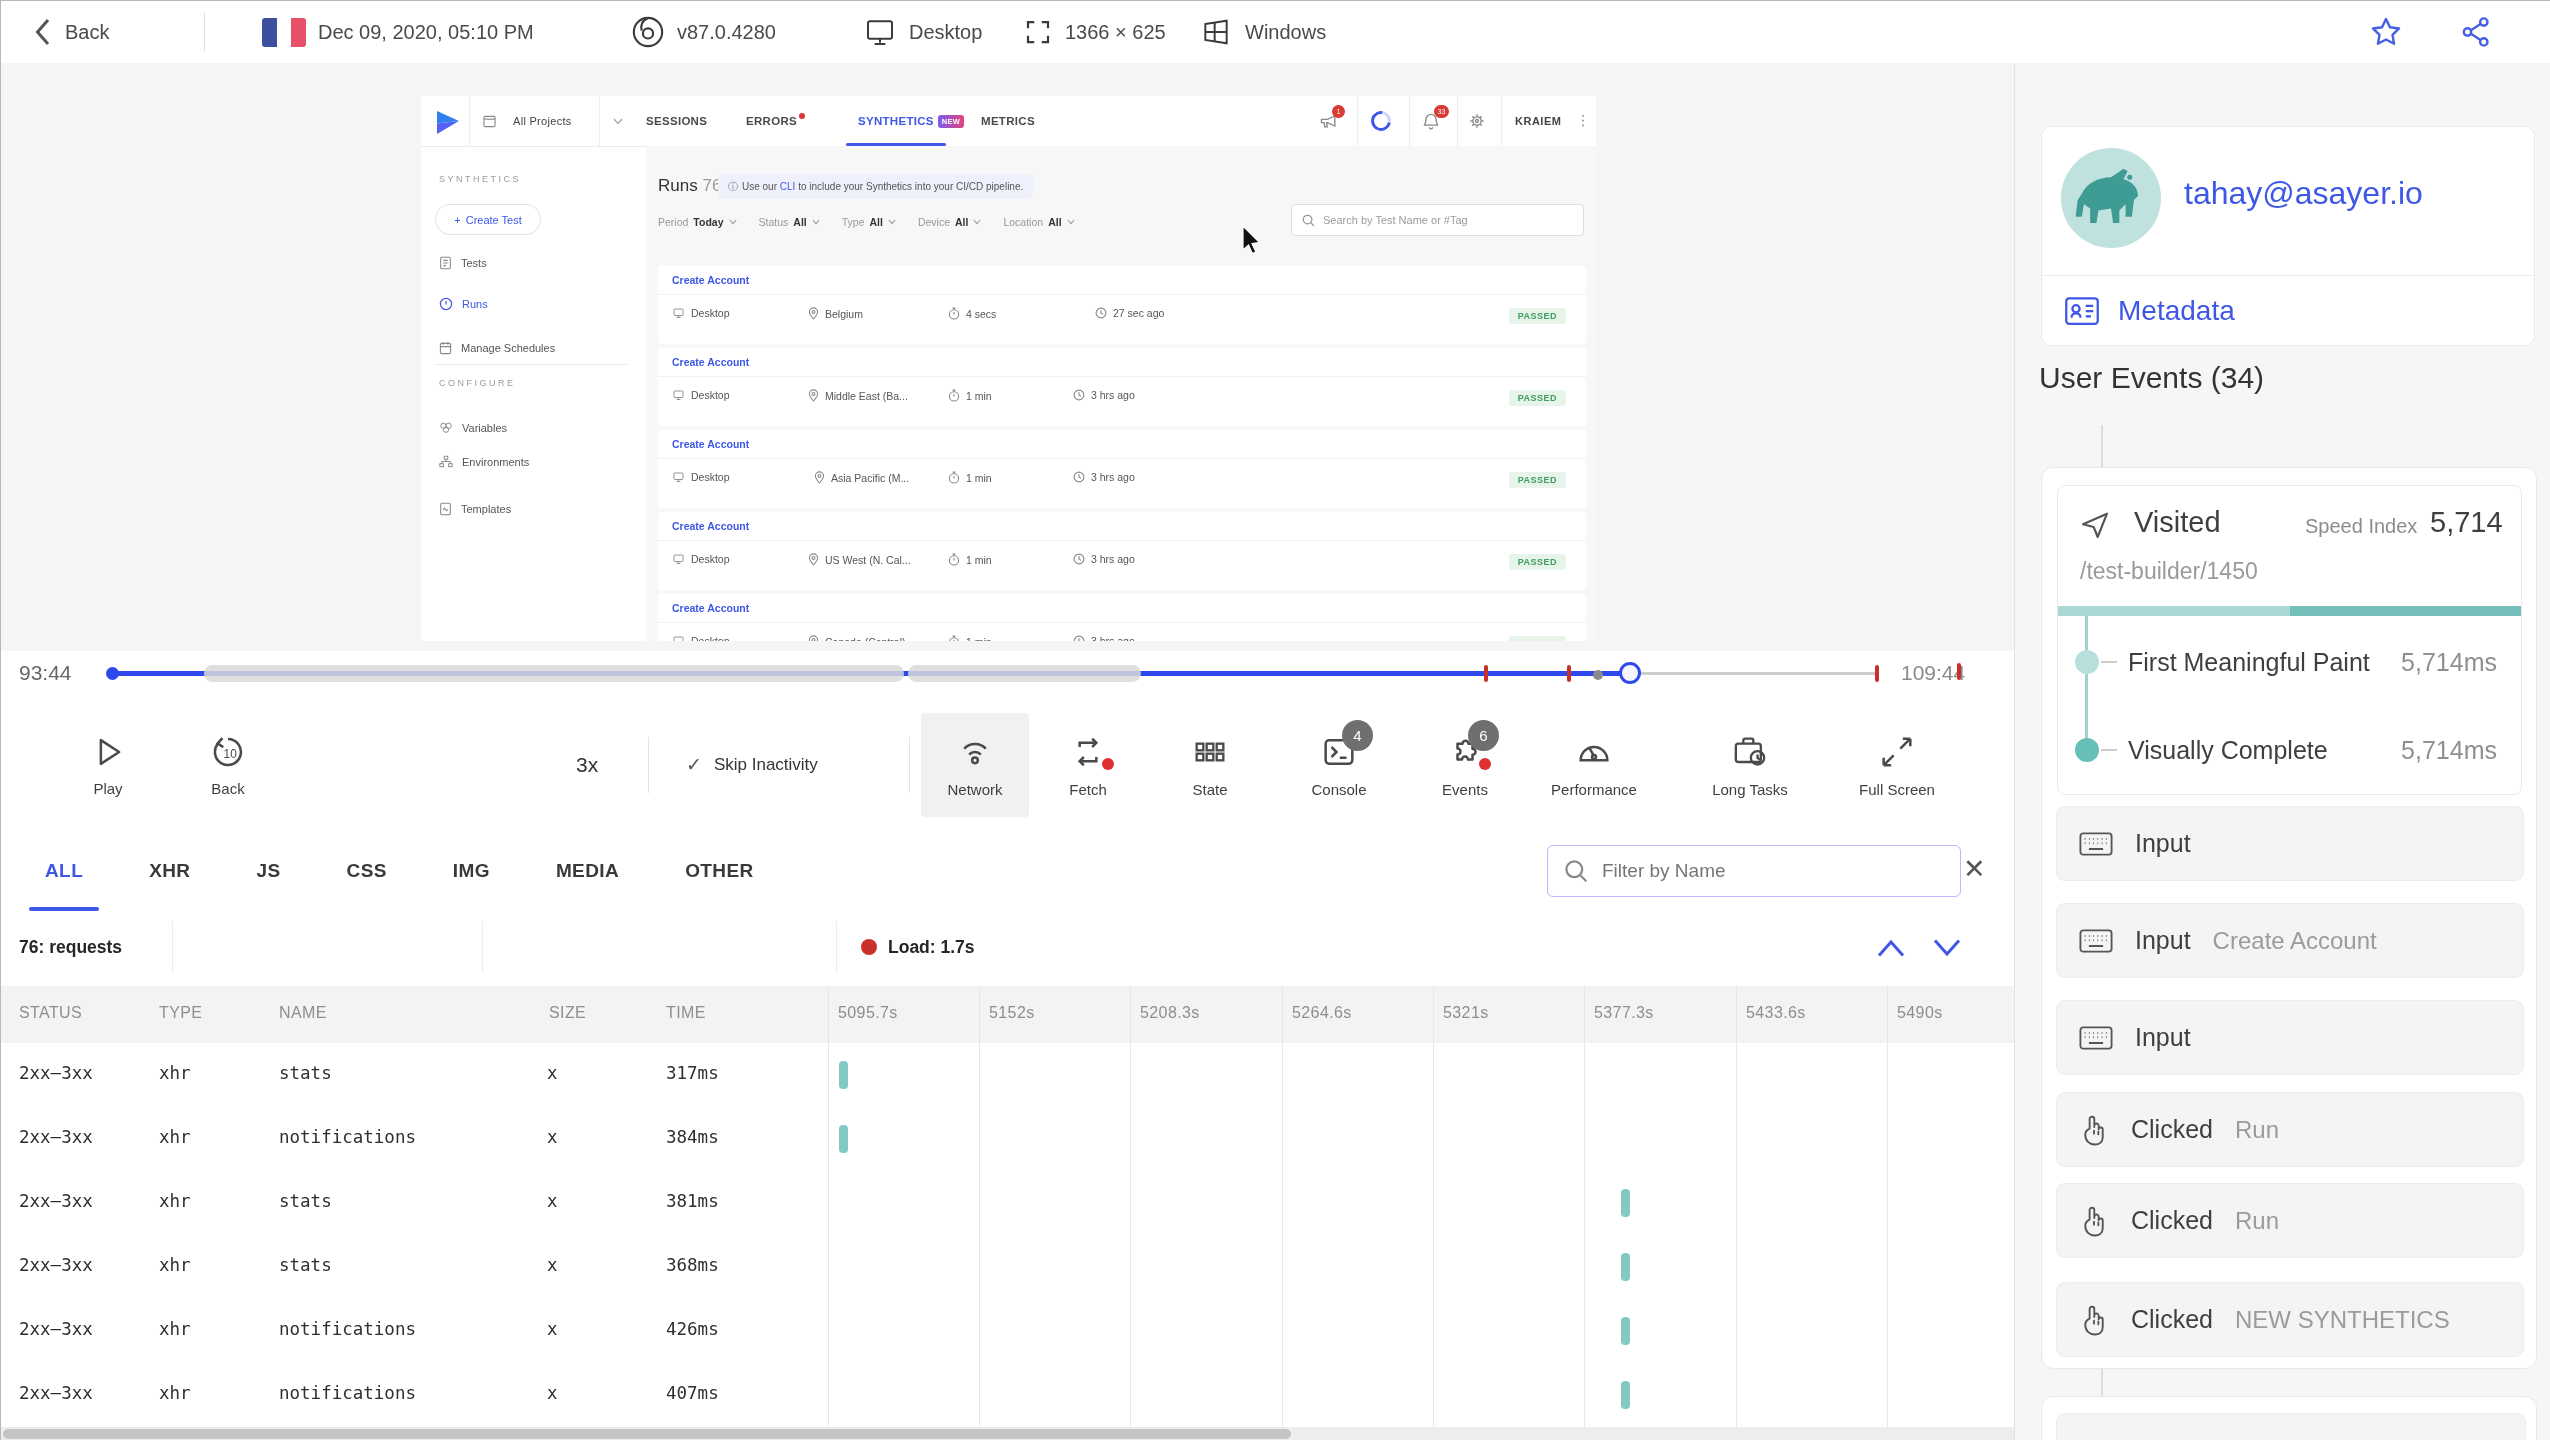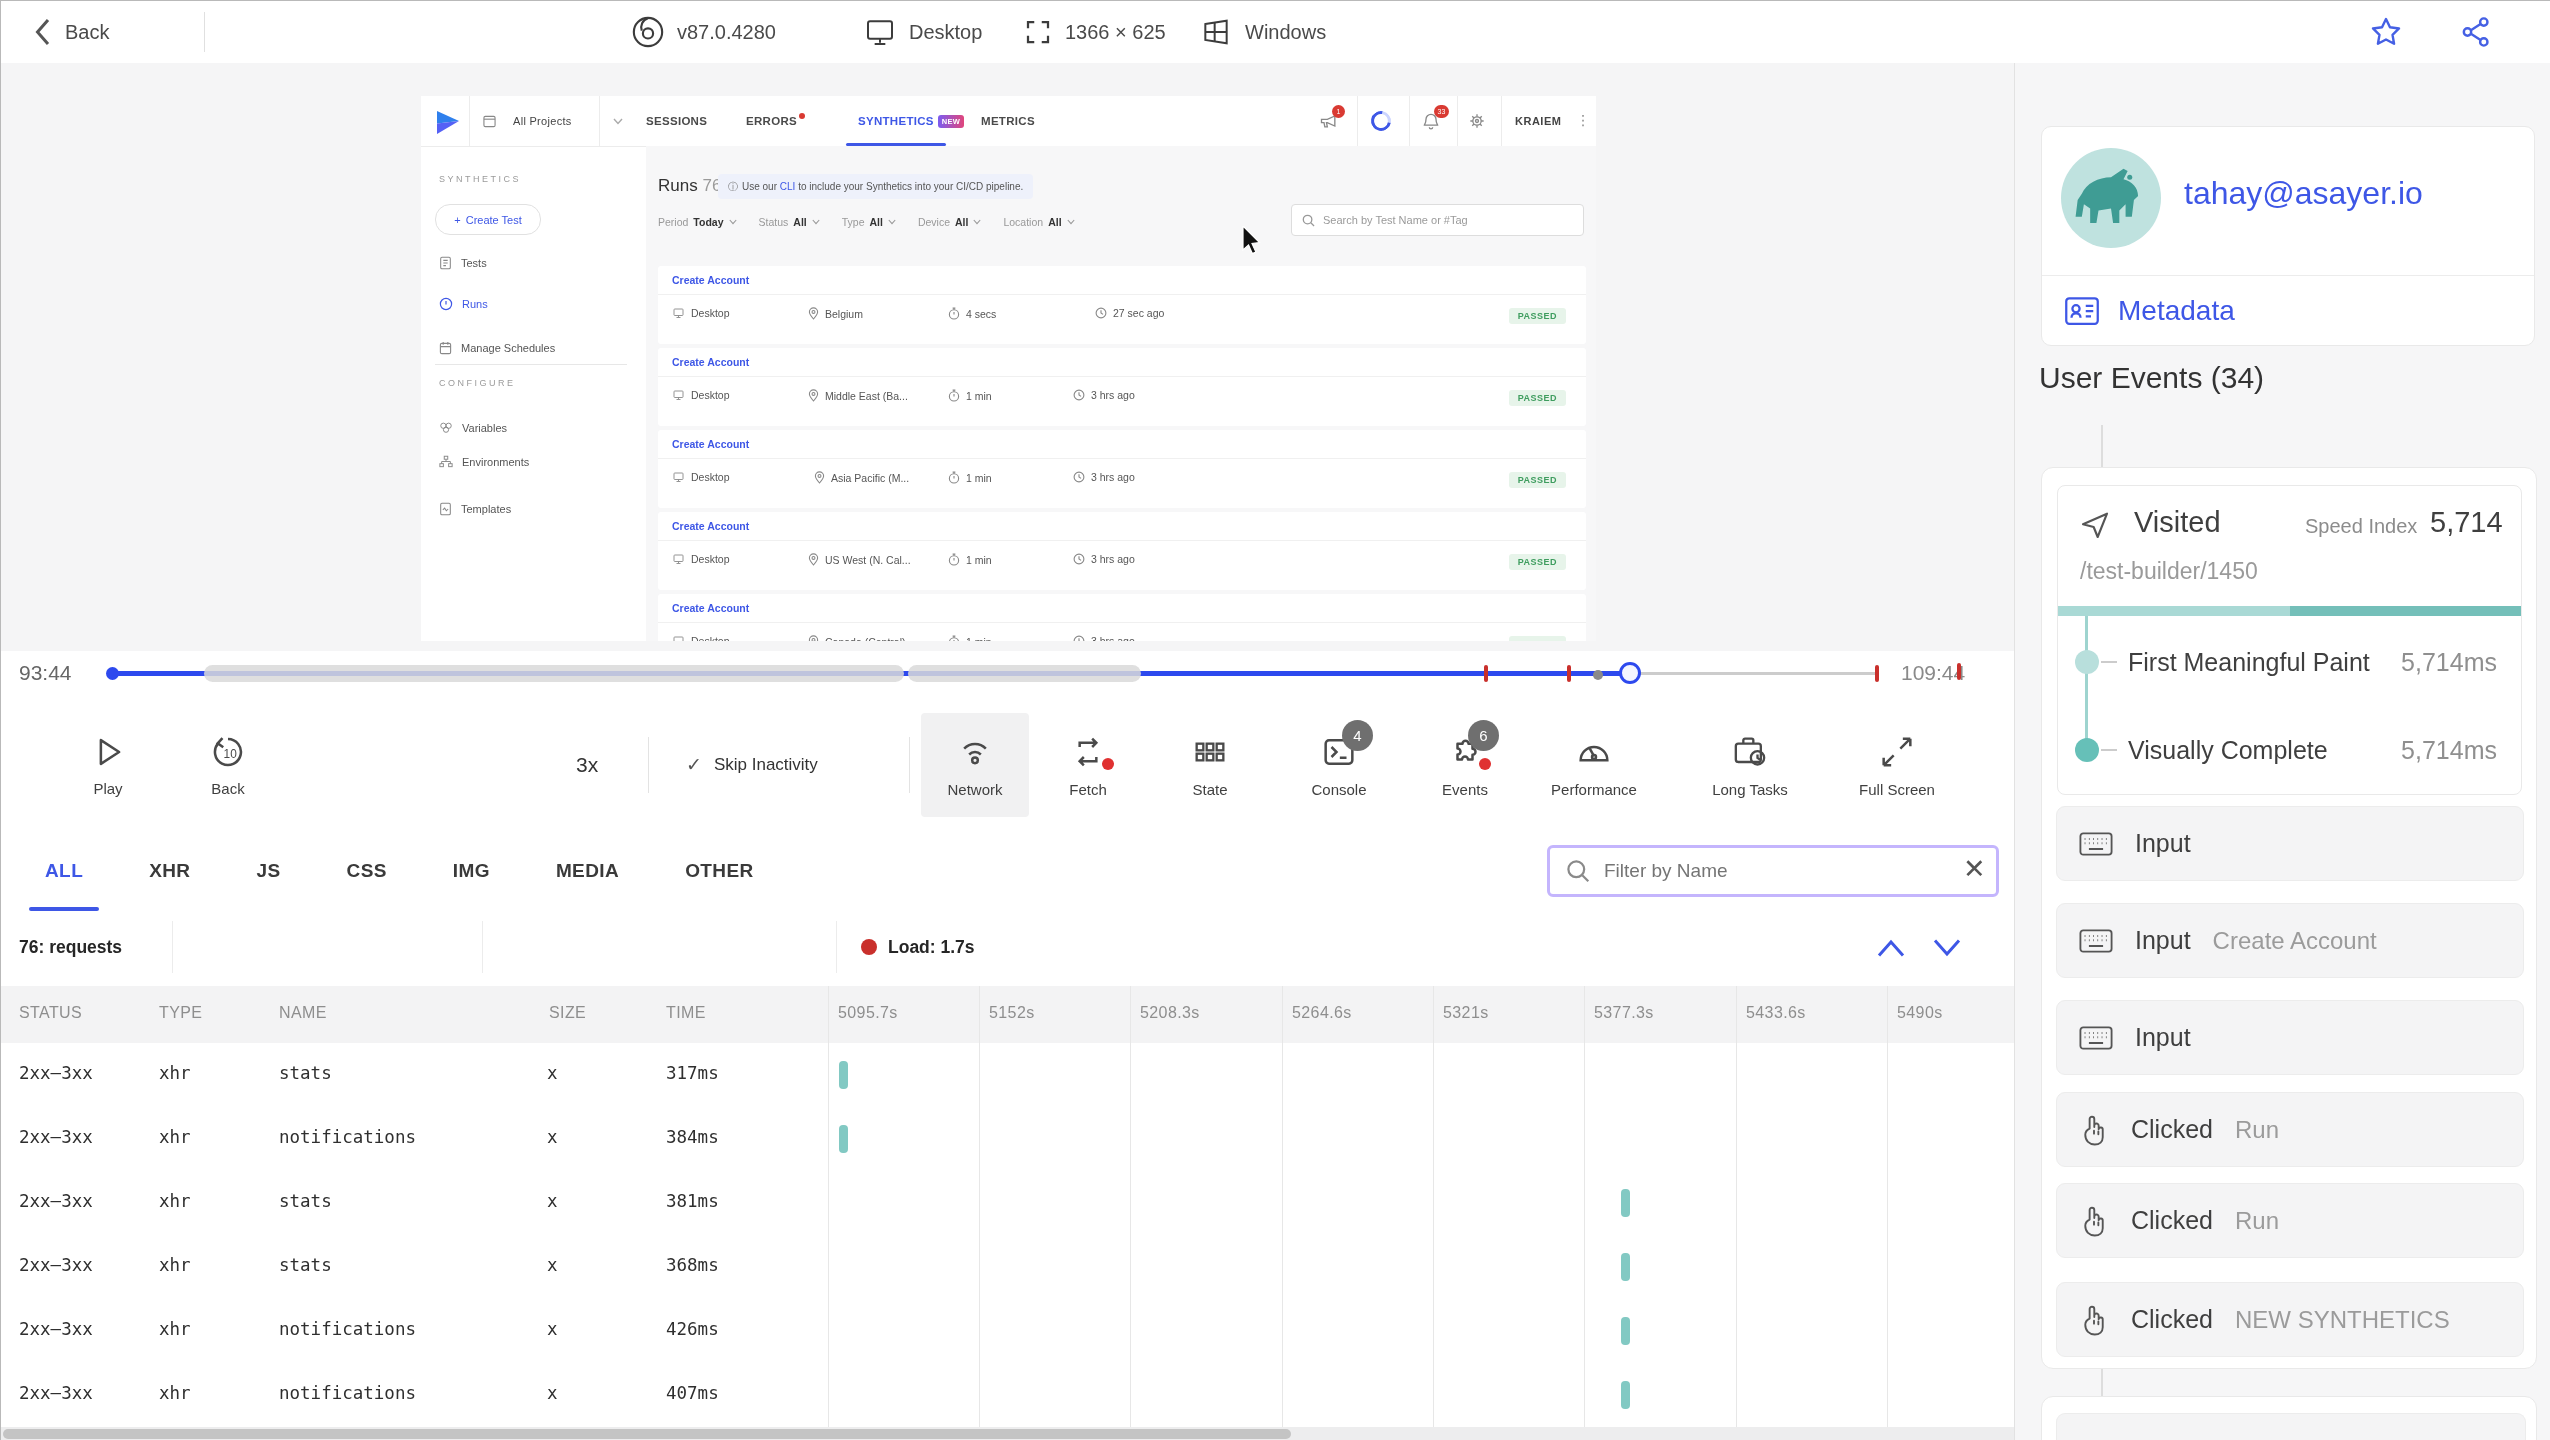--- a/index.html
+++ b/index.html
@@ -74,20 +74,28 @@
 <div class="frame">
 
   <header class="topbar">
     <div class="tbi" style="left:30px;cursor:pointer;">
       <svg width="22" height="30" viewBox="0 0 12 20" fill="none" stroke="#555" stroke-width="2">
           <path d="M10 2 L3 10 L10 18"></path>
         </svg>
       <span>Back</span>
     </div>
     <div class="tb-divider"></div>
+    <div class="tbi" style="left:261px;">
+      <span class="flag">
+          <i style="background:#3c4fa0;"></i>
+          <i style="background:#fff;"></i>
+          <i style="background:#e8506a;"></i>
+        </span>
+      <span>Dec 09, 2020, 05:10 PM</span>
+    </div>
     <div class="tbi" style="left:630px;">
       <svg width="34" height="34" viewBox="0 0 24 24" fill="none" stroke="#3c3c3c" stroke-width="1.5">
           <circle cx="12" cy="12" r="10"></circle>
           <circle cx="12" cy="13" r="3.6"></circle>
           <path d="M12 2.2 C8 3.5 6.4 7.5 7.6 11"></path>
         </svg>
       <span>v87.0.4280</span>
     </div>
     <div class="tbi" style="left:862px;">
       <svg width="34" height="32" viewBox="0 0 24 24" fill="none" stroke="#3c3c3c" stroke-width="1.5">
@@ -597,21 +605,21 @@
       <div class="ntab">
           <span>IMG</span>
         </div>
       <div class="ntab">
           <span>MEDIA</span>
         </div>
       <div class="ntab">
           <span>OTHER</span>
         </div>
     </div>
-    <div class="abs" style="left:1546px;top:14px;width:452px;height:52px;border:3px solid #c4b5fd;border-radius:6px;display:flex;align-items:center;gap:12px;padding:0 16px;box-sizing:border-box;">
+    <div class="abs" style="left:1546px;top:14px;width:414px;height:52px;border:1px solid #c4b5fd;border-radius:6px;display:flex;align-items:center;gap:12px;padding:0 16px;box-sizing:border-box;">
       <svg width="24" height="24" viewBox="0 0 14 14" fill="none" stroke="#8a8a8a" stroke-width="1.3">
           <circle cx="6" cy="6" r="4.6"></circle>
           <path d="M9.5 9.5 L13 13"></path>
         </svg>
       <input style="border: none; outline: none; font-size: 19px; color: rgb(51, 51, 51); width: 290px; font-family: &quot;Liberation Sans&quot;, sans-serif;" placeholder="Filter by Name">
     </div>
     <span class="abs" style="left:1962px;top:22px;font-size:27px;color:#555;cursor:pointer;">✕</span>
 
     <div class="abs" style="left:0;top:80px;width:2013px;height:72px;">
       <span class="sum-item" style="left:18px;">76: requests</span>

